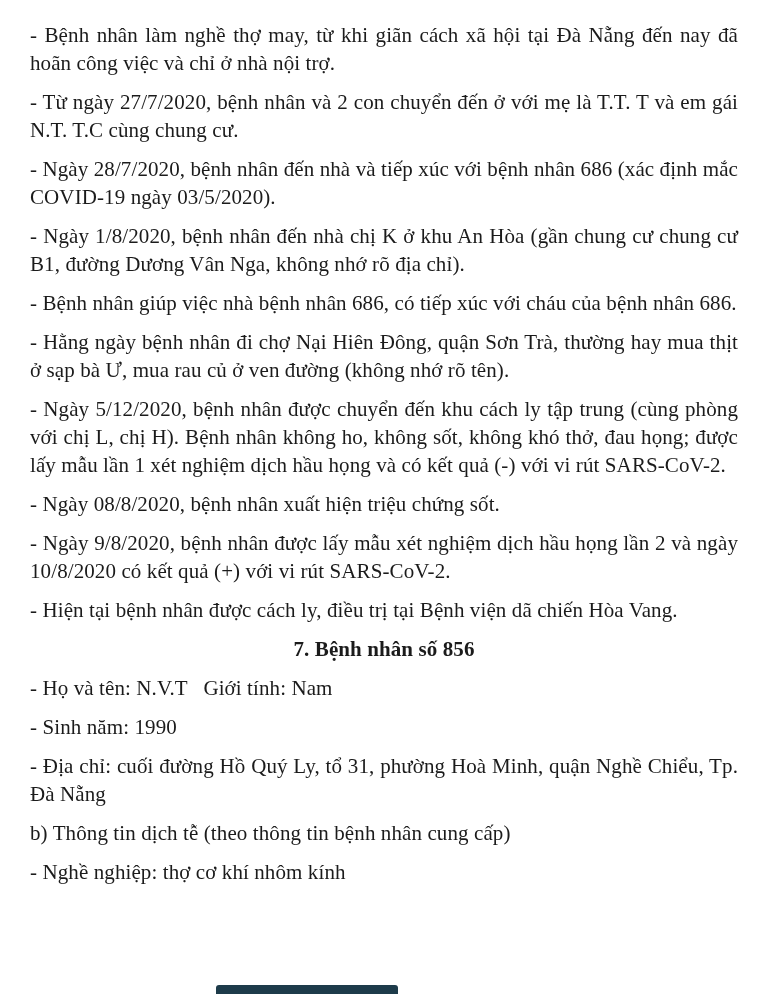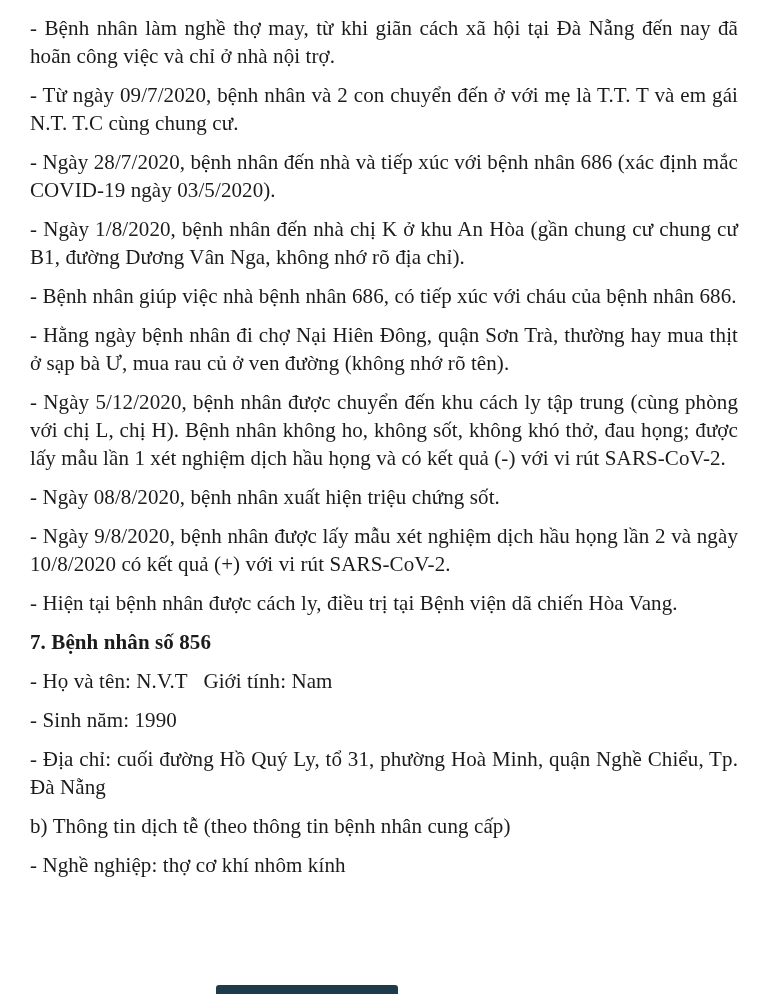--- a/index.html
+++ b/index.html
@@ -9,34 +9,34 @@
   }
   body {
     width: 768px;
     height: 994px;
     overflow: hidden;
     position: relative;
     font-family: "Liberation Serif", "DejaVu Serif", serif;
     color: #1b1b1b;
   }
   .page {
-    padding: 14px 30px 0 30px;
+    padding: 21px 30px 0 30px;
     box-sizing: border-box;
     width: 768px;
   }
   .para {
     margin: 0 0 11px 0;
     font-size: 21px;
     line-height: 28px;
     text-align: justify;
     letter-spacing: 0.1px;
   }
   .para.heading {
     font-weight: bold;
-    text-align: left;
+    text-align: center;
   }
   .para.pre {
     white-space: pre-wrap;
     text-align: left;
   }
   .bottom-bar {
     position: absolute;
     left: 216px;
     top: 985px;
     width: 182px;
@@ -44,21 +44,21 @@
     background: #1d3b4a;
     border-radius: 3px 3px 0 0;
   }
 </style>
 </head>
 <body>
 
 <main class="page">
 
   <p class="para">- Bệnh nhân làm nghề thợ may, từ khi giãn cách xã hội tại Đà Nẵng đến nay đã hoãn công việc và chỉ ở nhà nội trợ.</p>
-  <p class="para">- Từ ngày 09/7/2020, bệnh nhân và 2 con chuyển đến ở với mẹ là T.T. T và em gái N.T. T.C cùng chung cư.</p>
+  <p class="para">- Từ ngày 27/7/2020, bệnh nhân và 2 con chuyển đến ở với mẹ là T.T. T và em gái N.T. T.C cùng chung cư.</p>
   <p class="para">- Ngày 28/7/2020, bệnh nhân đến nhà và tiếp xúc với bệnh nhân 686 (xác định mắc COVID-19 ngày 03/5/2020).</p>
   <p class="para">- Ngày 1/8/2020, bệnh nhân đến nhà chị K ở khu An Hòa (gần chung cư chung cư B1, đường Dương Vân Nga, không nhớ rõ địa chỉ).</p>
   <p class="para">- Bệnh nhân giúp việc nhà bệnh nhân 686, có tiếp xúc với cháu của bệnh nhân 686.</p>
   <p class="para">- Hằng ngày bệnh nhân đi chợ Nại Hiên Đông, quận Sơn Trà, thường hay mua thịt ở sạp bà Ư, mua rau củ ở ven đường (không nhớ rõ tên).</p>
   <p class="para">- Ngày 5/12/2020, bệnh nhân được chuyển đến khu cách ly tập trung (cùng phòng với chị L, chị H). Bệnh nhân không ho, không sốt, không khó thở, đau họng; được lấy mẫu lần 1 xét nghiệm dịch hầu họng và có kết quả (-) với vi rút SARS-CoV-2.</p>
   <p class="para">- Ngày 08/8/2020, bệnh nhân xuất hiện triệu chứng sốt.</p>
   <p class="para">- Ngày 9/8/2020, bệnh nhân được lấy mẫu xét nghiệm dịch hầu họng lần 2 và ngày 10/8/2020 có kết quả (+) với vi rút SARS-CoV-2.</p>
   <p class="para">- Hiện tại bệnh nhân được cách ly, điều trị tại Bệnh viện dã chiến Hòa Vang.</p>
 
   <p class="para heading">7. Bệnh nhân số 856</p>

